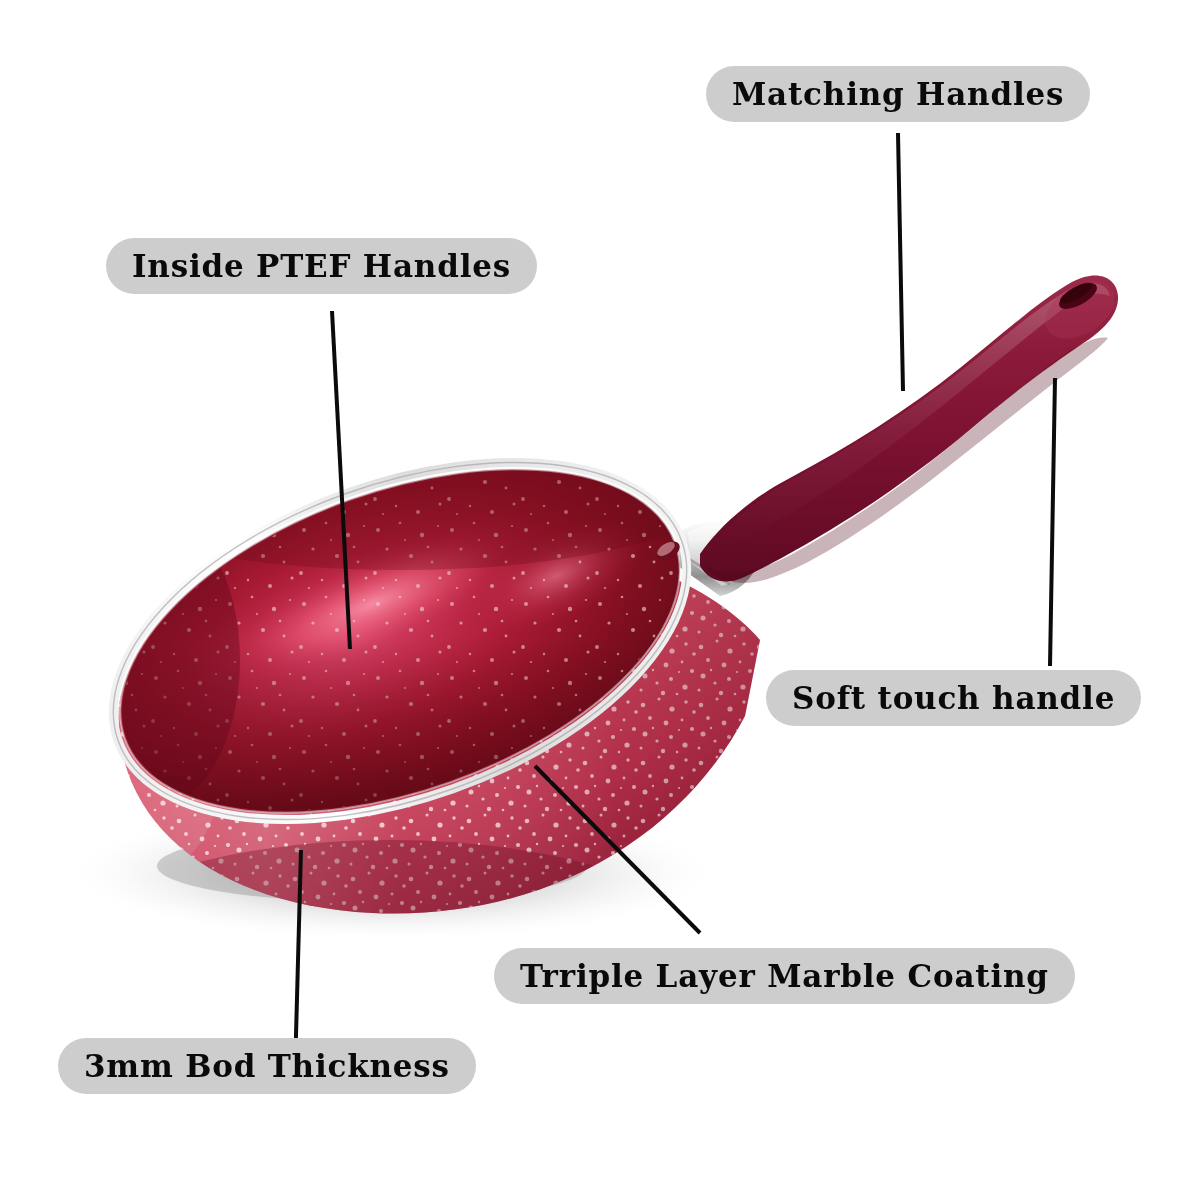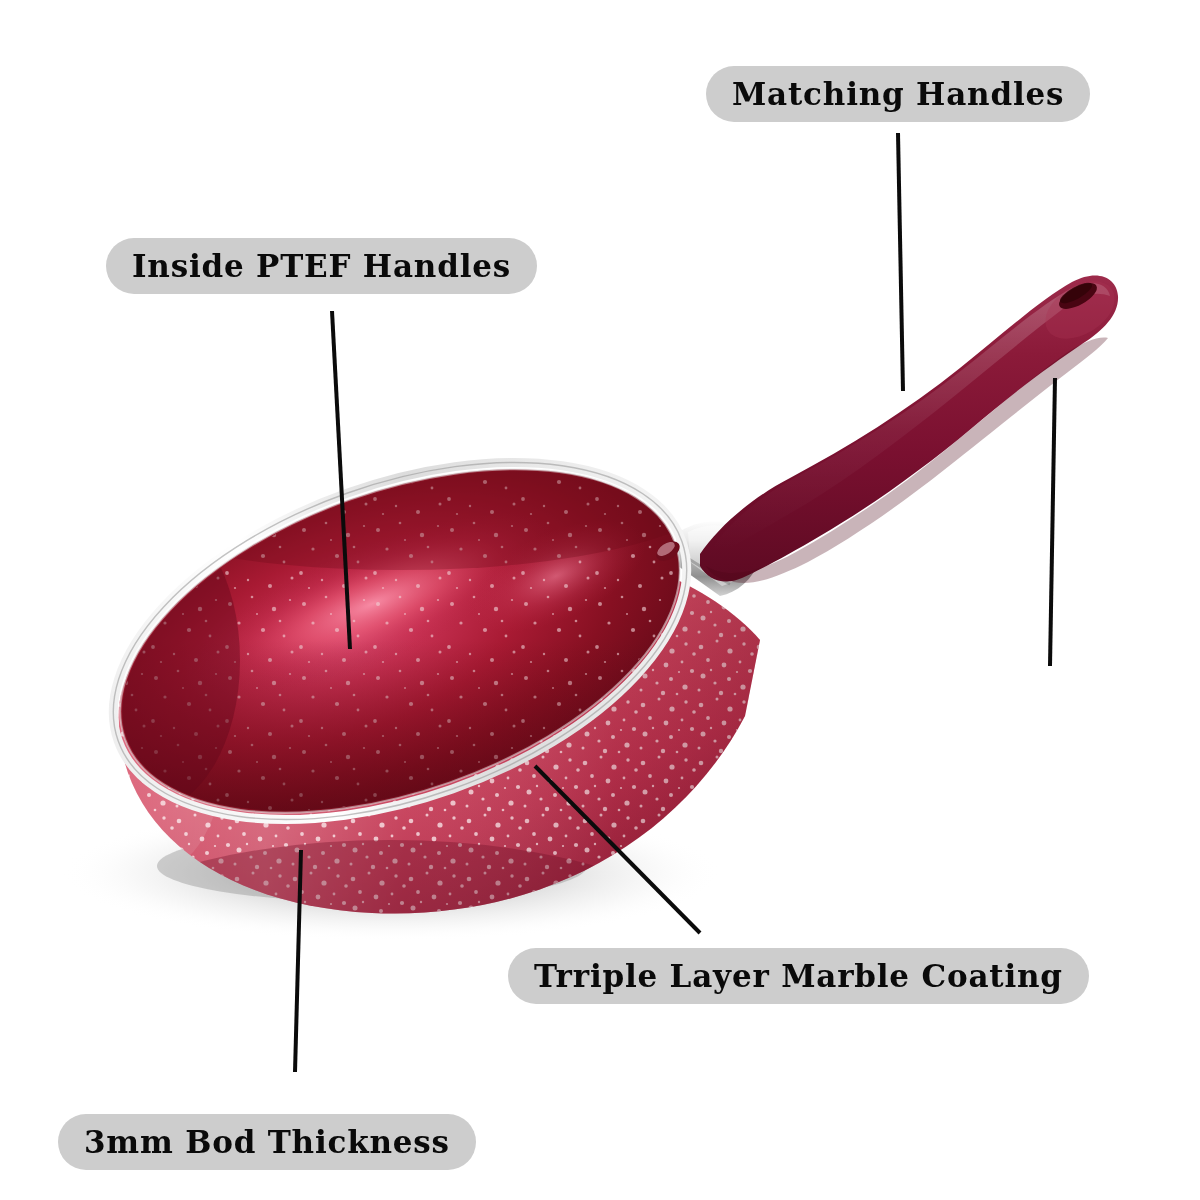--- a/index.html
+++ b/index.html
@@ -33,22 +33,22 @@
     white-space: nowrap;
     box-sizing: border-box;
     padding: 0 26px;
     height: 56px;
     z-index: 20;
   }
 
   .pill-matching      { left: 706px; top: 66px;   }
   .pill-inside        { left: 106px; top: 238px;  }
   .pill-soft          { left: 766px; top: 670px;  }
-  .pill-triple        { left: 508px; top: 948px;  }
-  .pill-thickness     { left: 58px;  top: 1114px; }
+  .pill-triple        { left: 494px; top: 948px;  }
+  .pill-thickness     { left: 58px;  top: 1038px; }
 
   
   #leaders {
     position: absolute;
     left: 0; top: 0;
     width: 1200px; height: 1200px;
     z-index: 15;
     pointer-events: none;
   }
 
@@ -317,20 +317,23 @@
   </svg>
 
   <div class="pill pill-matching">
     <span>Matching Handles</span>
   </div>
 
   <div class="pill pill-inside">
     <span>Inside PTEF Handles</span>
   </div>
 
+  <div class="pill pill-soft">
+    <span>Soft touch handle</span>
+  </div>
 
   <div class="pill pill-triple">
     <span>Trriple Layer Marble Coating</span>
   </div>
 
   <div class="pill pill-thickness">
     <span>3mm Bod Thickness</span>
   </div>
 
 </div>

